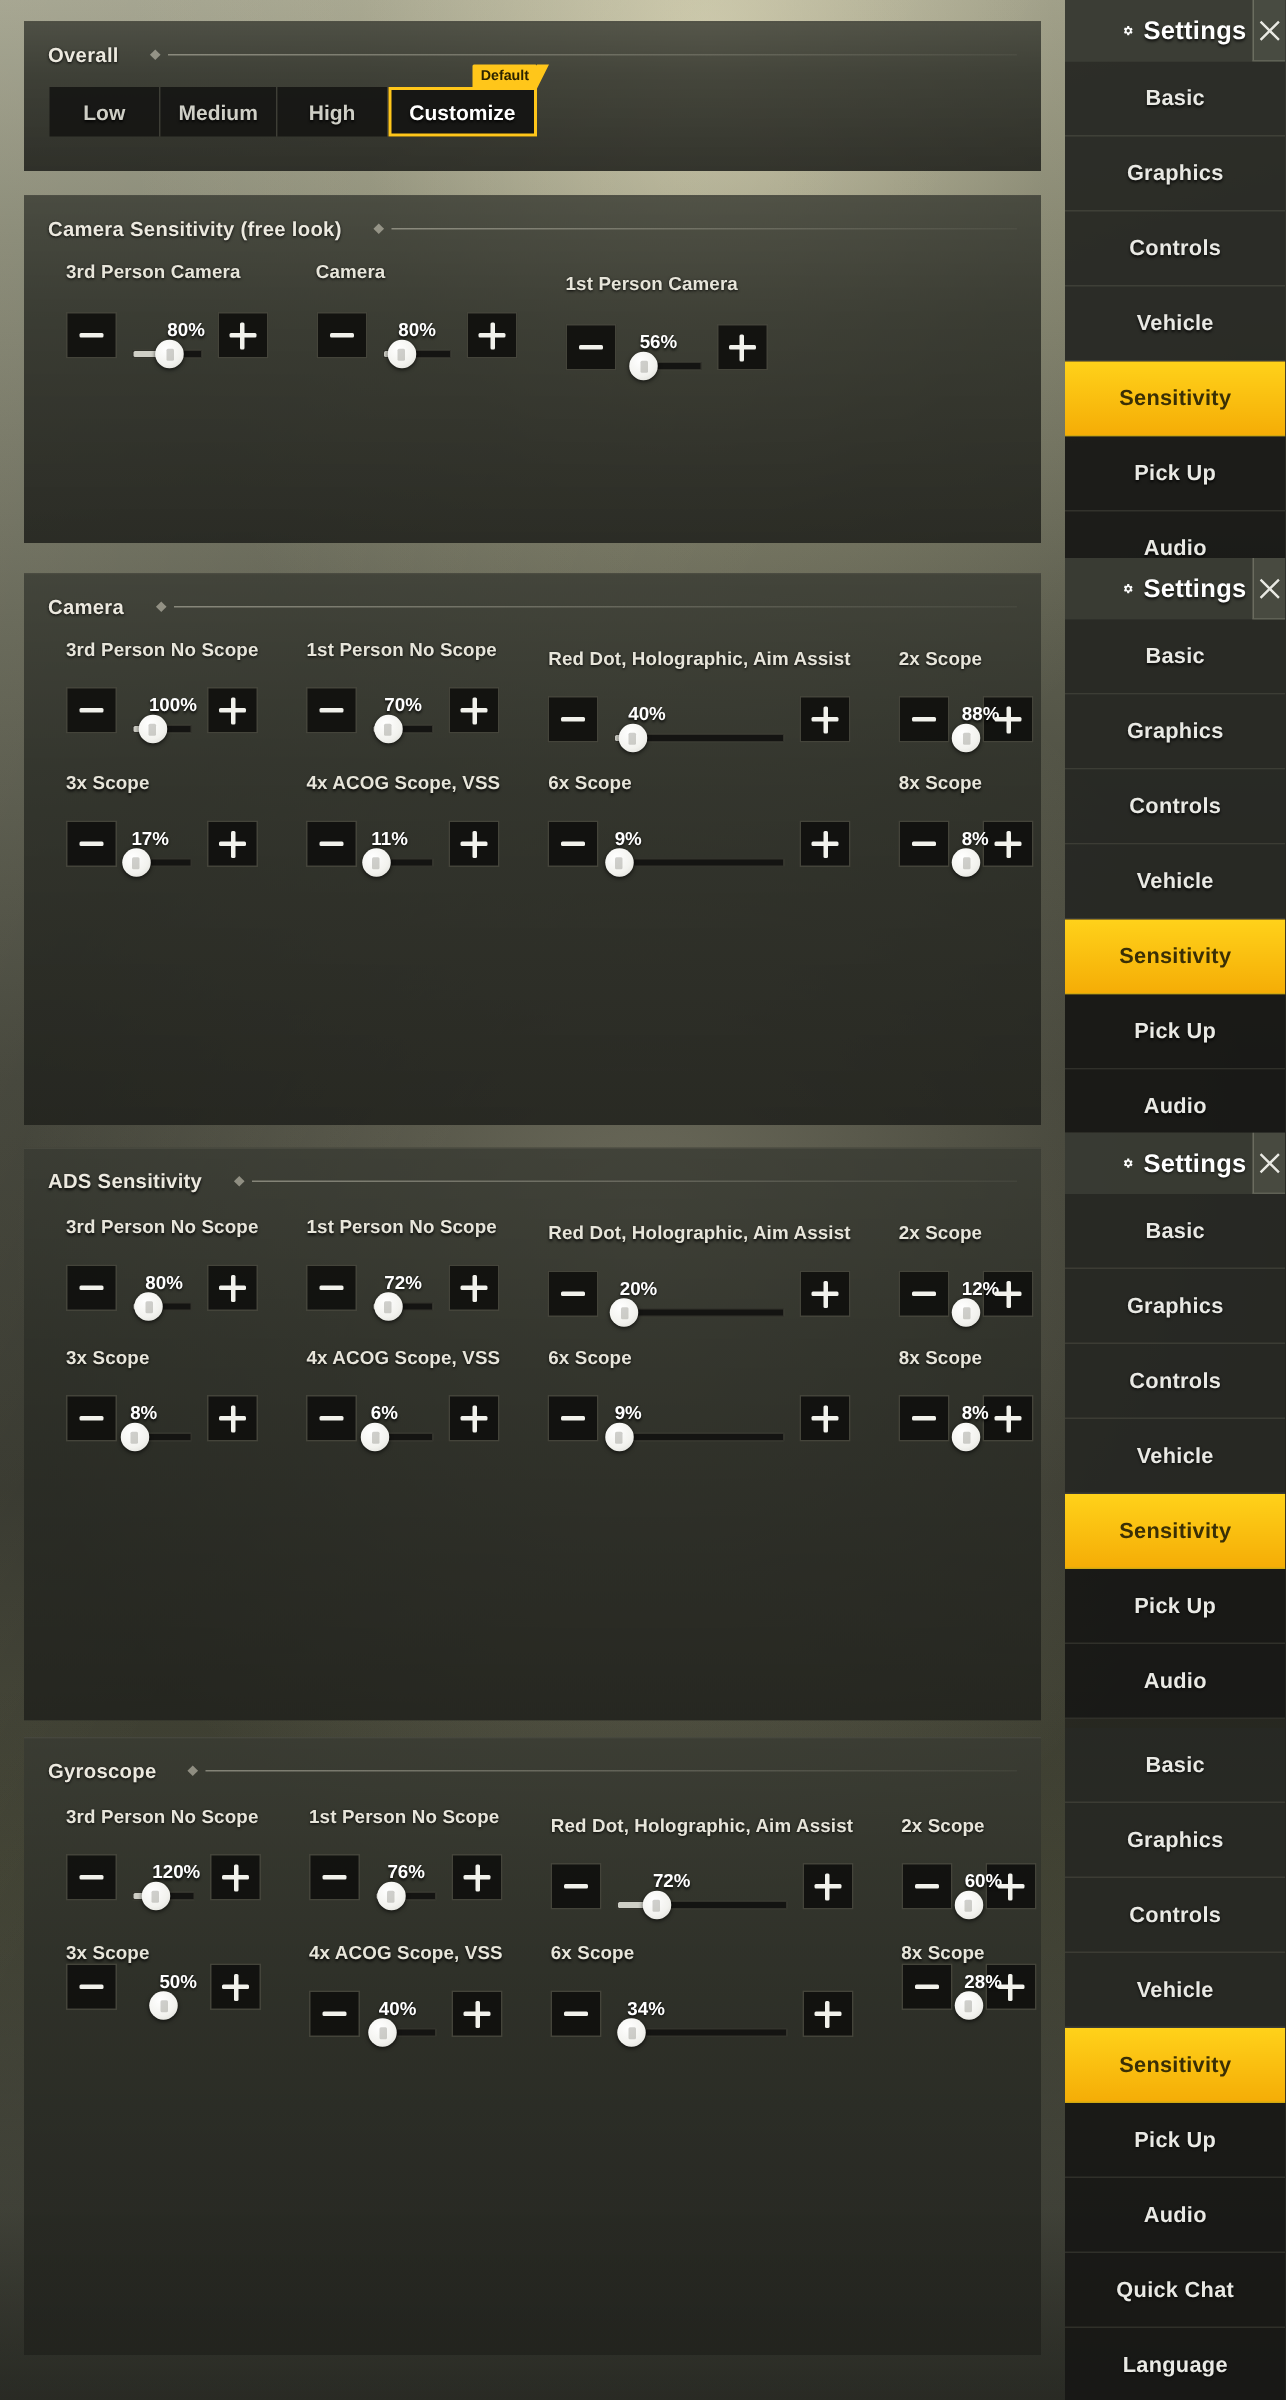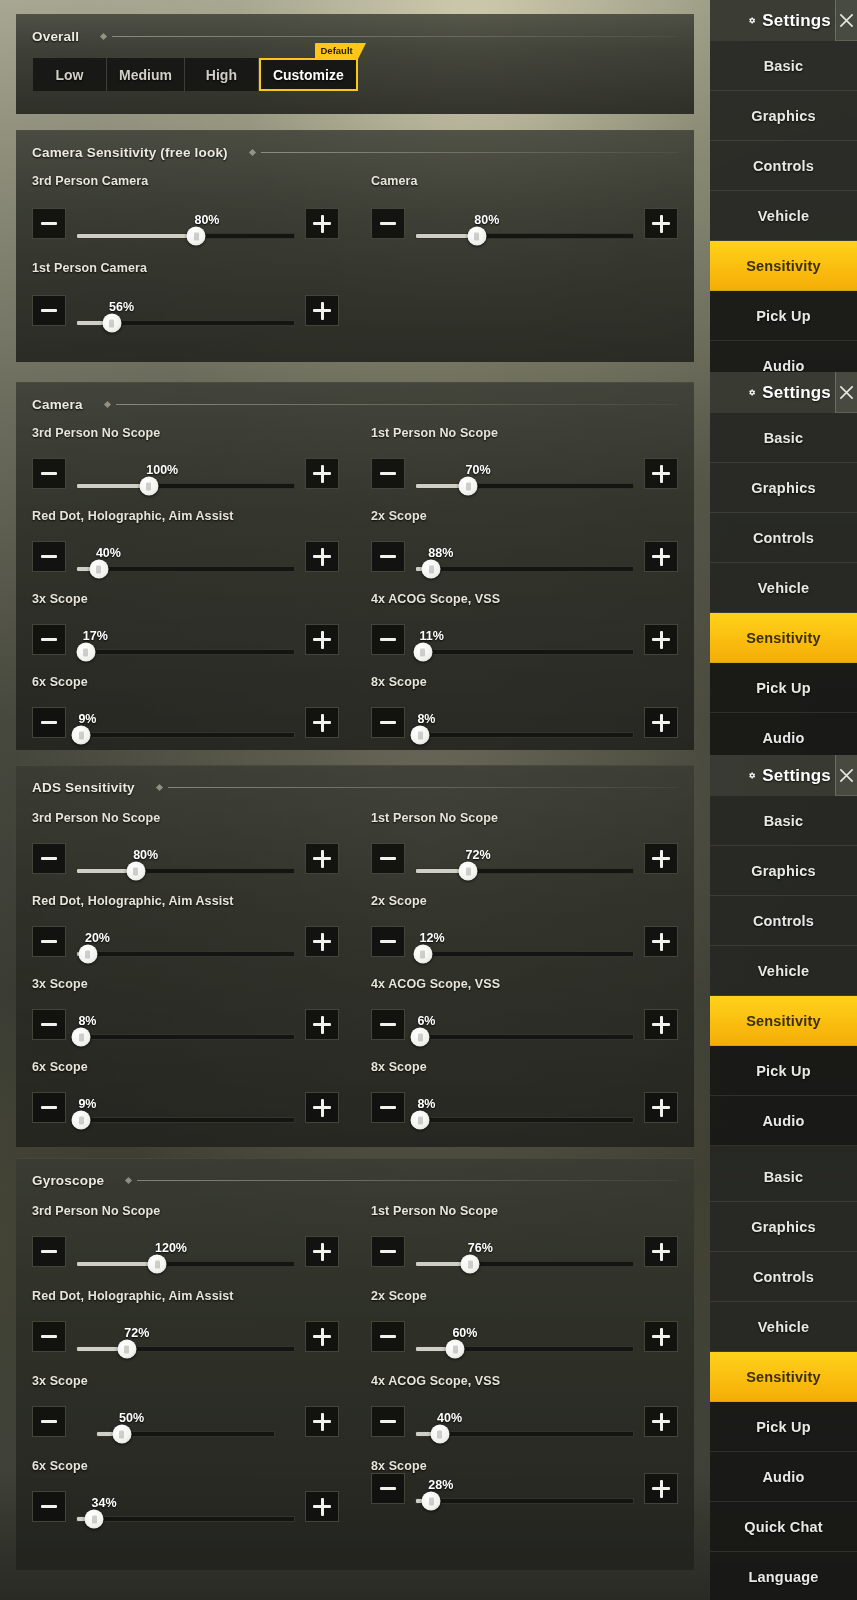--- a/index.html
+++ b/index.html
@@ -110,21 +110,21 @@
     background: #ffc61a; color: #2b2300;
     font-size: 9.5px; font-weight: bold; line-height: 1;
     padding: 3px 5px 3px 5px;
     border-radius: 1px 1px 0 0;
   }
   .default-tag::after{
     content:""; position:absolute; right:-8px; top:0;
     border-top: 16px solid #ffc61a; border-right: 8px solid transparent;
   }
 
-  .grid2 { display: grid; grid-template-columns: 1fr 1fr; }
+  .grid2 { display: grid; grid-template-columns: 1fr 1fr 1fr 1fr; padding-left: 12px; }
   .ctrl-label {
     color: #e7e5da; font-size: 12.5px; font-weight: bold;
     text-shadow: 0 1px 2px rgba(0,0,0,.9); letter-spacing:.1px; white-space: nowrap;
   }
   .slider-row { display:flex; align-items:flex-end; }
   .sq-btn {
     width: 34px; height: 31px; flex: none;
     background: rgba(16,16,14,0.93);
     border: 1px solid rgba(150,150,130,0.38);
     display:flex; align-items:center; justify-content:center;
@@ -719,21 +719,21 @@
                 </div>
               </div>
               <div class="sq-btn">
                   <span class="plus"></span>
                 </div>
             </div>
           </div>
 
           <div style="padding:22px 16px 0 16px;">
             <div class="ctrl-label">3x Scope</div>
-            <div class="slider-row" style="margin-top:18px;gap:20px;">
+            <div class="slider-row" style="gap:20px;">
               <div class="sq-btn">
                   <span class="bar"></span>
                 </div>
               <div class="slider-body">
                 <div class="slider-val" style="left:14%;">50%</div>
                 <div class="track">
                   <div class="fill" style="width:14%;"></div>
                   <div class="knob" style="left:14%;"></div>
                 </div>
               </div>

